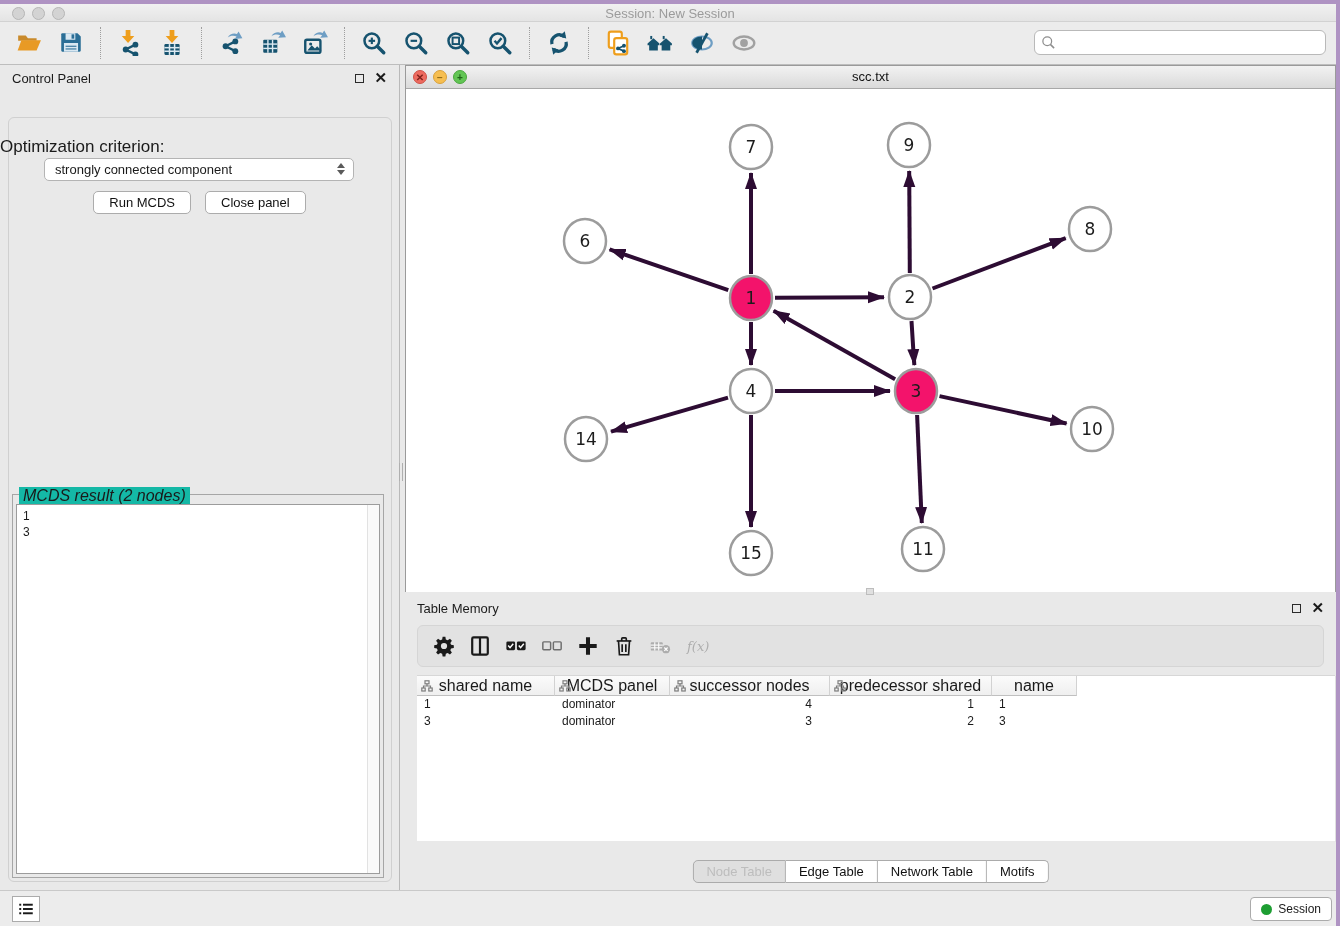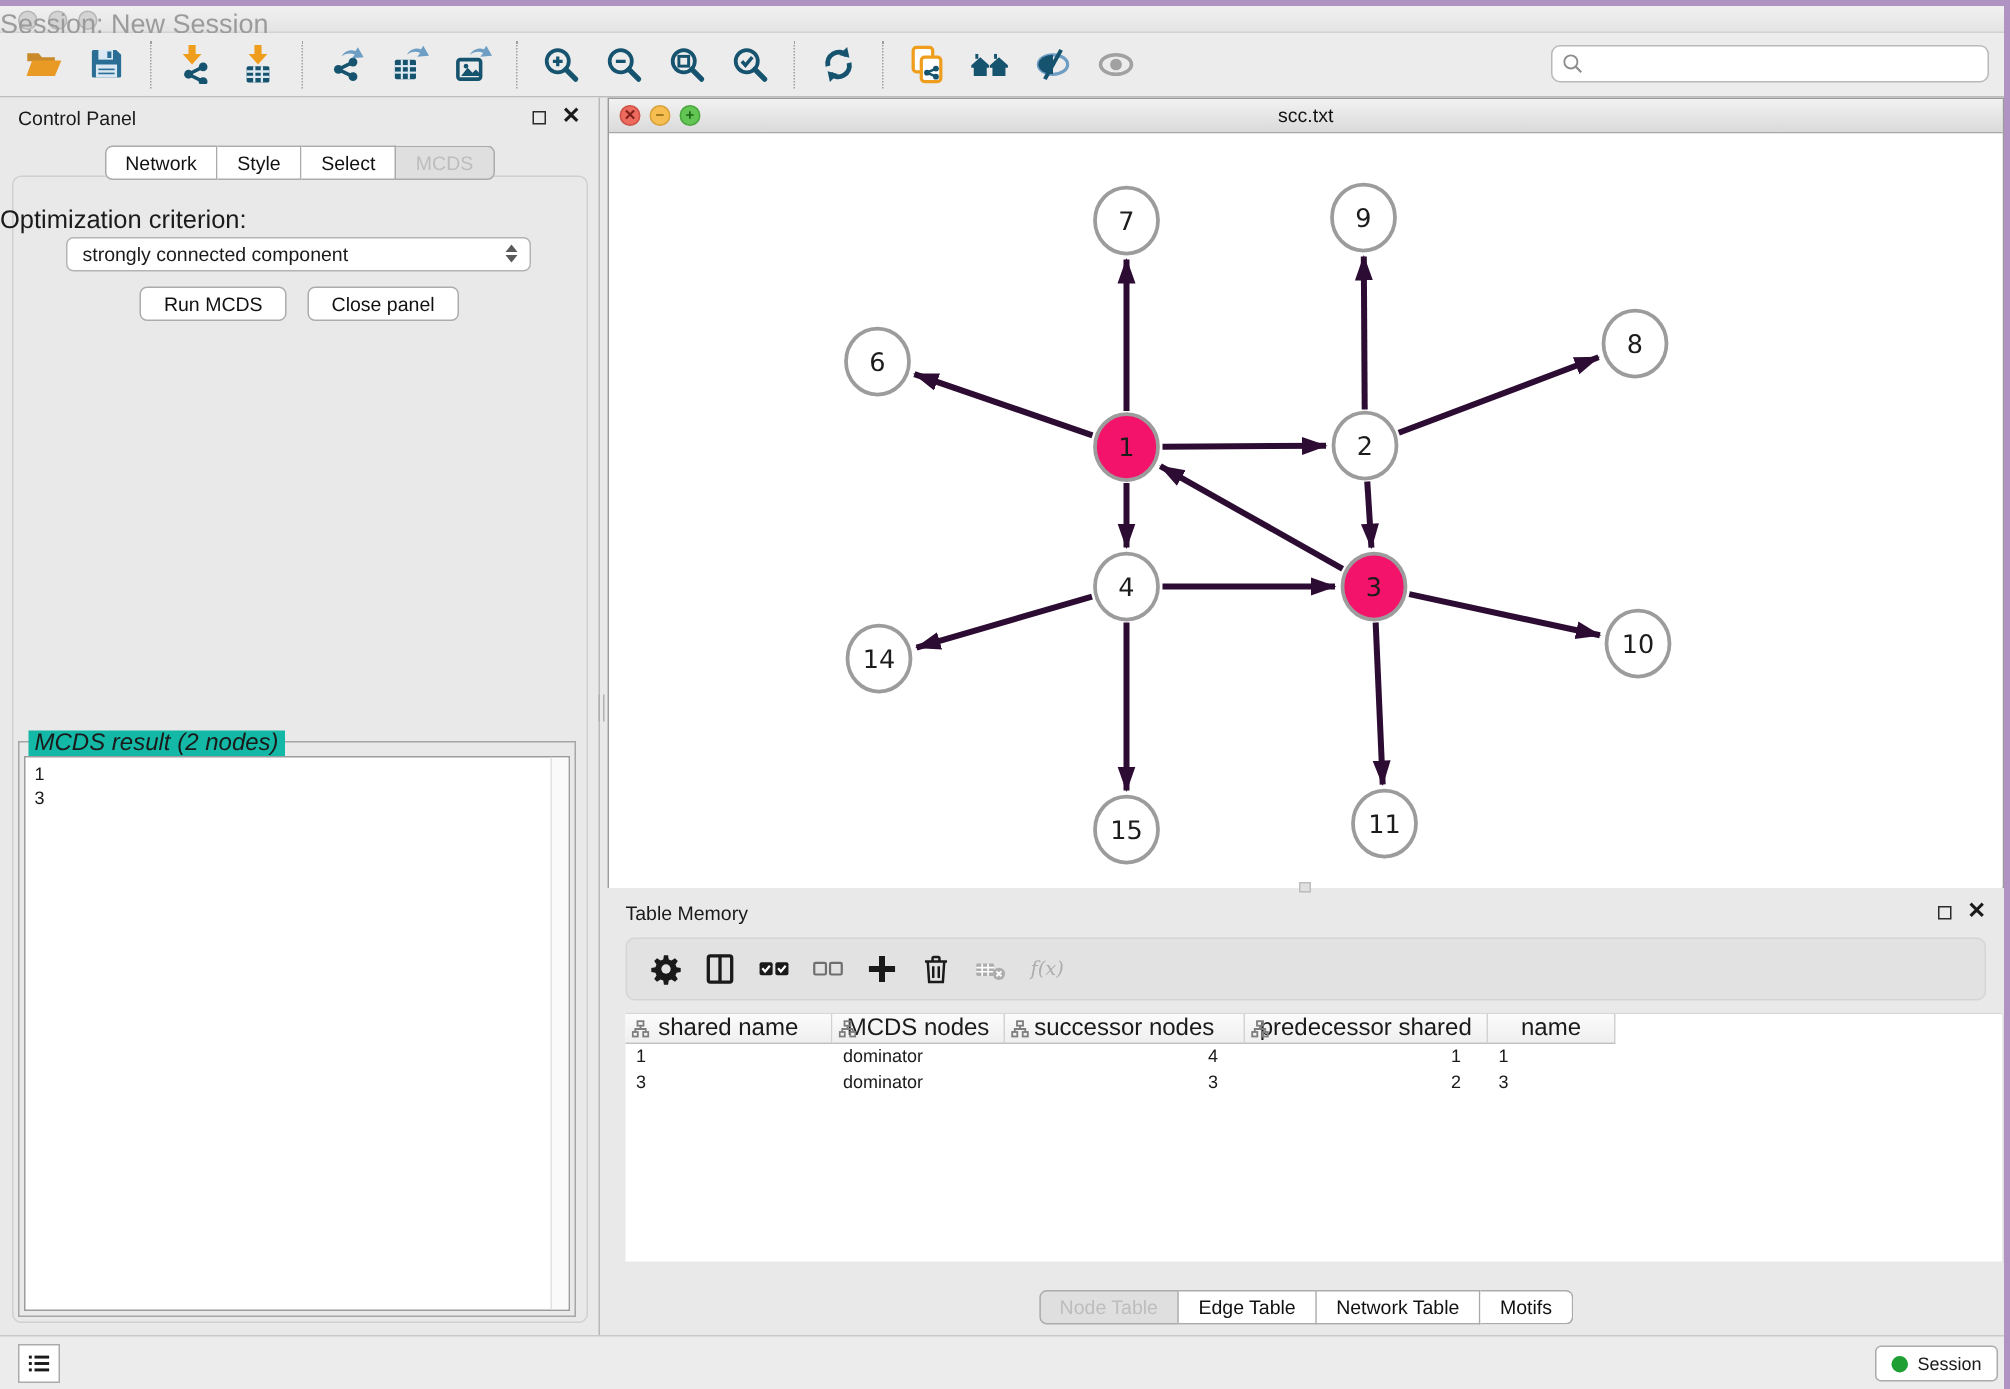--- a/index.html
+++ b/index.html
@@ -5,21 +5,21 @@
   * { margin:0; padding:0; box-sizing:border-box; }
   html,body { width:1340px; height:926px; }
   body { font-family:"Liberation Sans", sans-serif; background:#E9E9E9; position:relative; overflow:hidden; font-size:13px; color:#1A1A1A; }
 
   
   .desktop-top { position:absolute; left:0; top:0; width:1340px; height:4px; background:#AF93C3; z-index:50; }
   .desktop-right { position:absolute; right:0; top:0; width:4px; height:926px; background:#AF93C3; z-index:50; }
 
   
   .titlebar { position:absolute; left:0; top:4px; width:1340px; height:18px; background:linear-gradient(#F1F1F1,#E4E4E4); border-bottom:1px solid #D2D2D2; }
-  .titlebar .title { position:absolute; left:0; right:0; top:2px; color:#9B9B9B; font-size:18px; }
+  .titlebar .title { position:absolute; left:0; right:0; top:2px; text-align:center; color:#9B9B9B; font-size:13px; }
   .tl { position:absolute; top:3px; width:13px; height:13px; border-radius:50%; background:#D3D3D3; border:1px solid #B6B6B6; }
 
   
   .toolbar { position:absolute; left:0; top:22px; width:1340px; height:43px; background:#ECECEC; border-bottom:1px solid #BDBDBD; display:flex; align-items:center; padding-left:8px; }
   .tb-btn { width:34px; height:32px; display:flex; align-items:center; justify-content:center; margin:0 4px; border-radius:4px; cursor:default; }
   .tb-btn svg { width:26px; height:26px; }
   .tb-sep { width:1px; height:32px; border-left:1px dotted #9E9E9E; margin:0 8px; }
   .search-wrap { position:absolute; right:14px; top:8px; width:292px; height:25px; }
   .search-wrap input { width:100%; height:100%; border:1px solid #B9B9B9; border-radius:6px; background:#fff; padding:2px 6px 2px 26px; font-size:13px; outline:none; }
   .search-ico { position:absolute; left:7px; top:5px; width:15px; height:15px; }
@@ -278,26 +278,20 @@
 
 <div class="control-panel">
   <div class="panel-head">
     <span class="panel-title">Control Panel</span>
     <span class="panel-ctrl">
       <span class="float-ico"></span>
       <span class="close-ico">✕</span>
     </span>
   </div>
   <div class="cp-body"></div>
-  <div class="tabbar cp-tabs">
-      <div class="tab">Network</div>
-      <div class="tab">Style</div>
-      <div class="tab">Select</div>
-      <div class="tab selected">MCDS</div>
-    </div>
   <div class="opt-label">Optimization criterion:</div>
   <div class="dropdown">
     <span>strongly connected component</span>
     <span class="dd-arrows">
         <i class="dd-up"></i>
         <i class="dd-down"></i>
       </span>
   </div>
   <div class="cp-buttons">
     <button class="btn">Run MCDS</button>
@@ -480,21 +474,21 @@
         </div>
         <div class="dt-hcell" style="width: 115px;">
           <svg viewBox="0 0 12 12">
             <g fill="none" stroke="#7D7D7D" stroke-width="1.2">
               <rect x="4" y="0.8" width="4" height="3"></rect>
               <rect x="0.8" y="8" width="3.4" height="3"></rect>
               <rect x="7.8" y="8" width="3.4" height="3"></rect>
               <path d="M6 3.8v2.2M2.5 8V6h7v2"></path>
             </g>
           </svg>
-          <span>MCDS nodes</span>
+          <span>MCDS panel</span>
         </div>
         <div class="dt-hcell" style="width: 160px;">
           <svg viewBox="0 0 12 12">
             <g fill="none" stroke="#7D7D7D" stroke-width="1.2">
               <rect x="4" y="0.8" width="4" height="3"></rect>
               <rect x="0.8" y="8" width="3.4" height="3"></rect>
               <rect x="7.8" y="8" width="3.4" height="3"></rect>
               <path d="M6 3.8v2.2M2.5 8V6h7v2"></path>
             </g>
           </svg>

